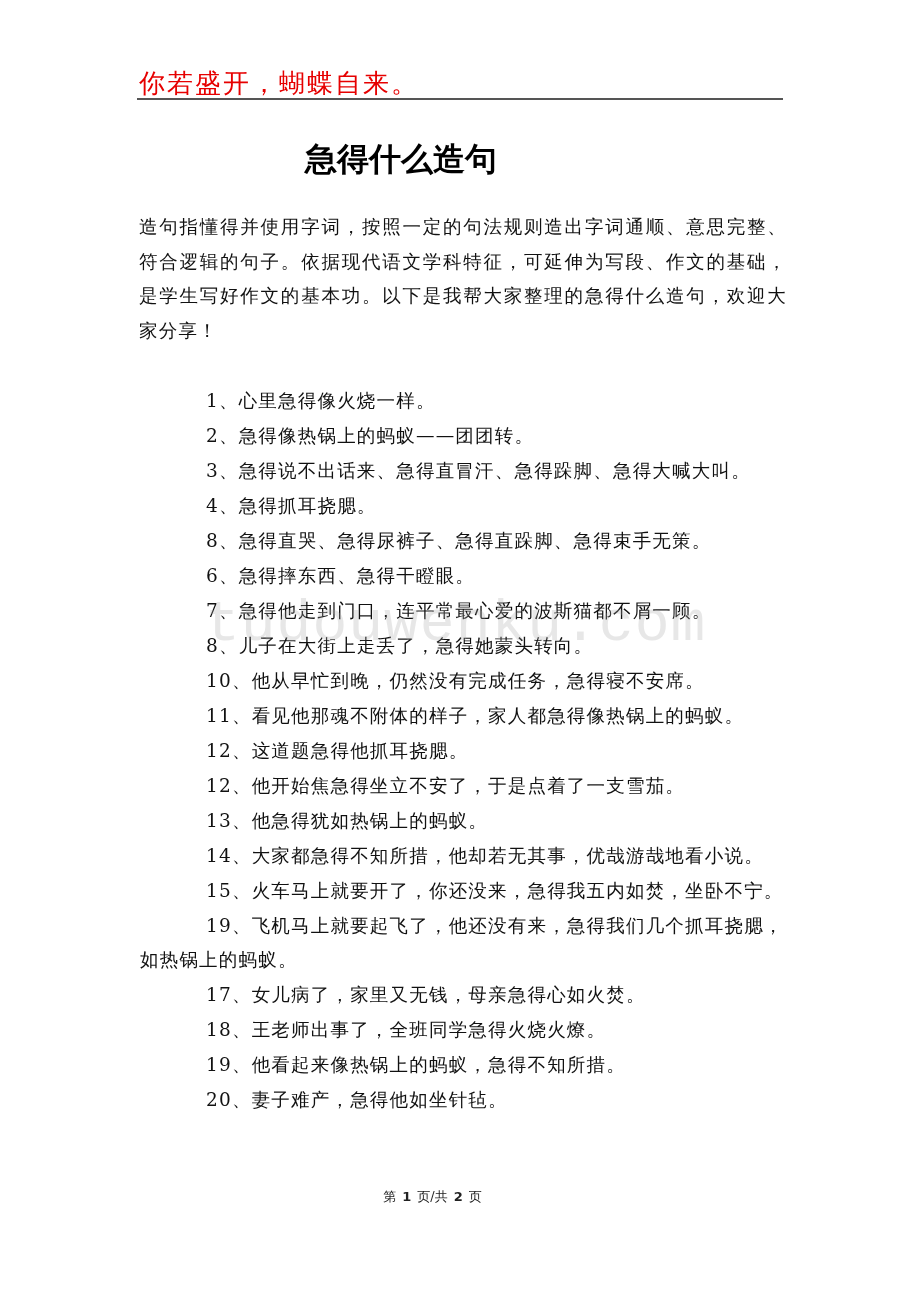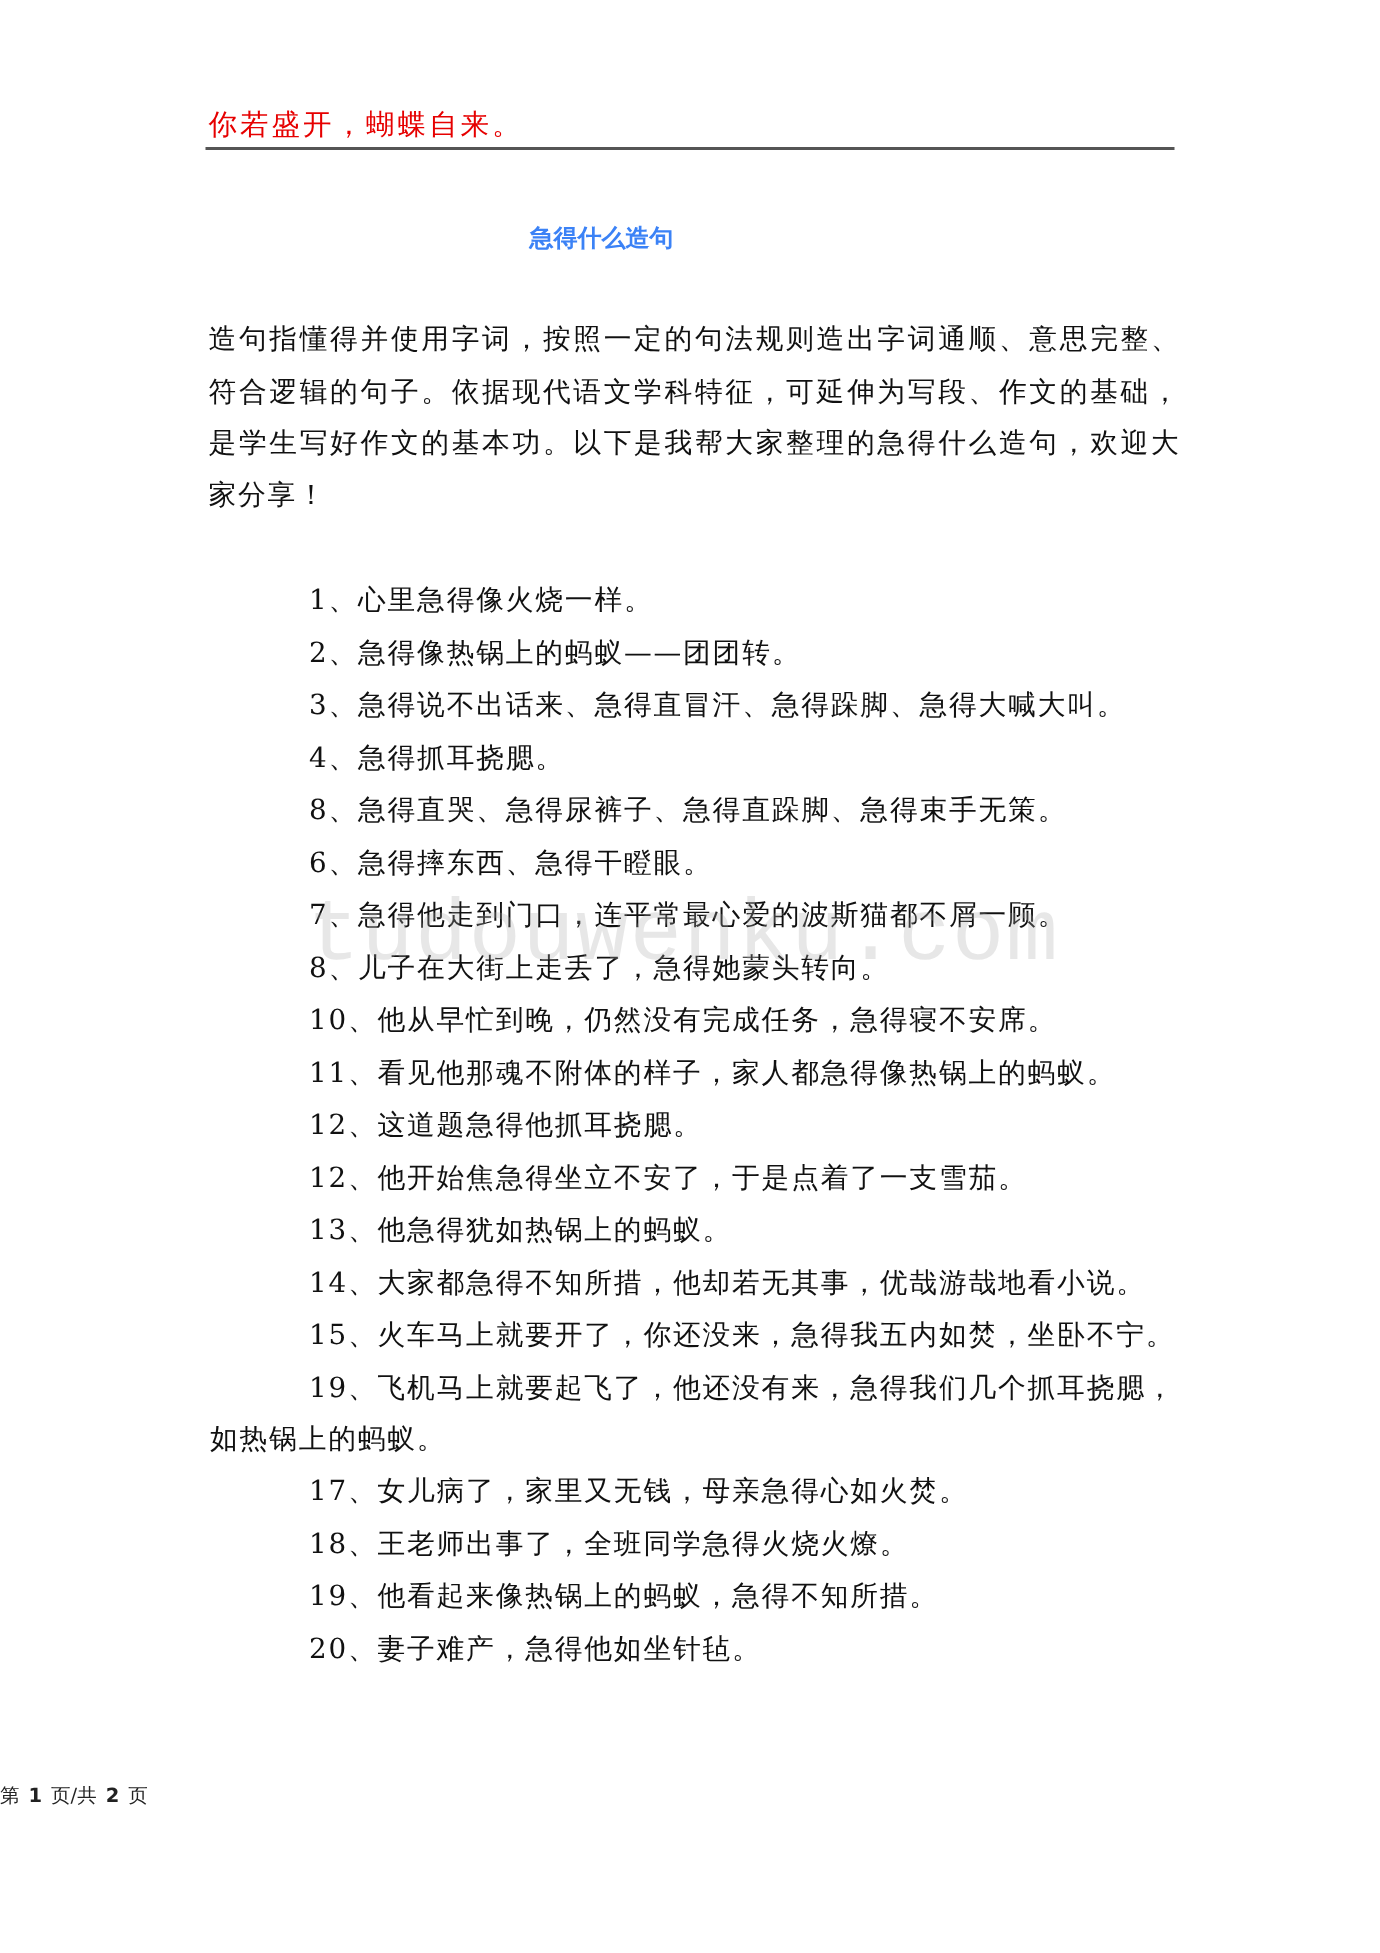--- a/index.html
+++ b/index.html
@@ -1,32 +1,32 @@
 <!DOCTYPE html>
 <html><head>
   <meta charset="utf-8">
   <style>
     html, body { margin: 0; padding: 0; background: #ffffff; }
     body { width: 920px; height: 1302px; position: relative; overflow: hidden;
            font-family: "DejaVu Serif", "Liberation Serif", serif; color: #111; }
     .page { position: absolute; left: 0; top: 0; width: 920px; height: 1302px; }
-    .header-motto { position: absolute; left: 139px; top: 68px; font-size: 19px;
+    .header-motto { position: absolute; left: 139px; top: 68px; font-size: 26px;
                     letter-spacing: 2px; color: #e60000; line-height: 30px; }
     .header-rule { position: absolute; left: 137px; top: 98px; width: 646px; height: 2px; background: #555; }
     .title { position: absolute; left: 0; width: 802px; top: 142px; text-align: center;
              font-family: "DejaVu Sans", "Liberation Sans", sans-serif; font-weight: bold;
-             font-size: 16px; line-height: 34px; color: #3b82f6; }
+             font-size: 32px; line-height: 34px; color: #000000; }
     .intro { position: absolute; left: 139px; top: 210px; width: 648px; font-size: 18.5px;
              line-height: 34.5px; letter-spacing: 1.2px; text-align: justify; }
     .list { position: absolute; left: 139px; top: 383px; width: 648px; font-size: 18.5px;
             line-height: 34px; letter-spacing: 1.2px; }
     .item { text-indent: 66px; margin: 1px; }
     .watermark { position: absolute; left: 205px; top: 592px; font-family: Liberation Mono, monospace;
                  font-size: 58px; color: rgba(170,170,170,0.28); letter-spacing: 1px; pointer-events: none; text-align: center; }
-    .footer { position: absolute; left: 0; width: 865px; top: 1188px; 
+    .footer { position: absolute; left: 0; width: 865px; top: 1188px; text-align: center;
               font-size: 13px; color: #222; }
     .footer b { font-family: "DejaVu Sans", "Liberation Sans", sans-serif; margin: 0 6px; }
   </style>
 </head>
 <body>
 
 <div class="page">
   <div class="header-motto">你若盛开，蝴蝶自来。</div>
   <div class="header-rule"></div>
 

